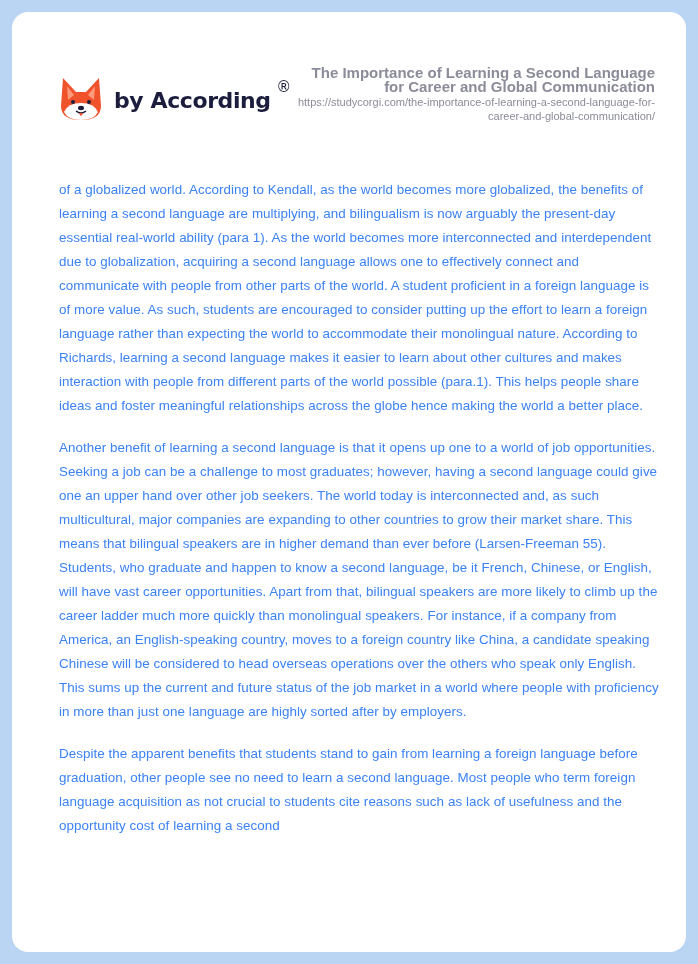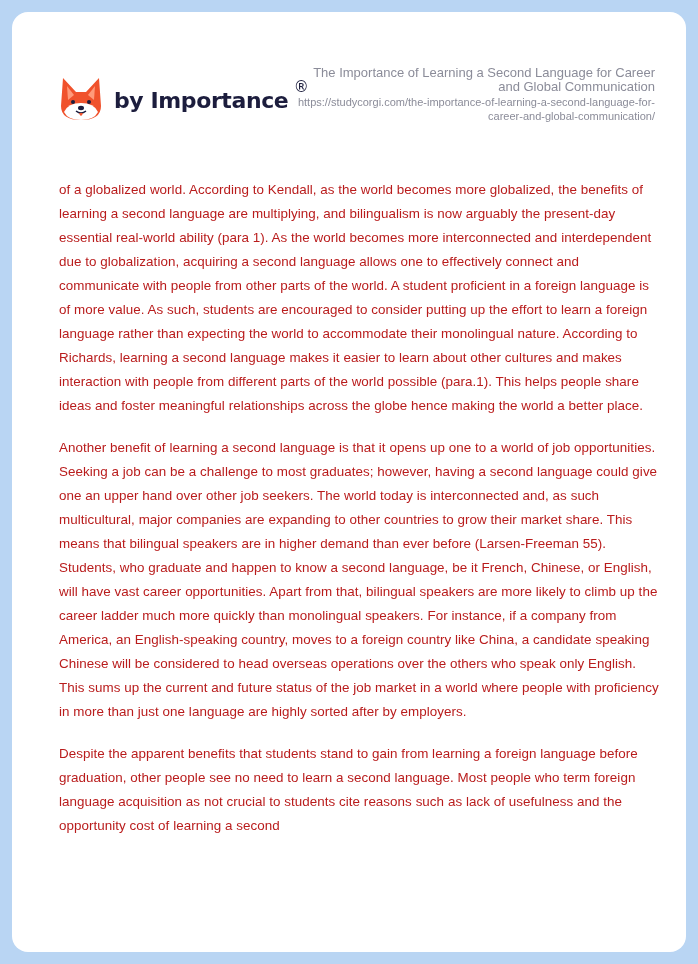--- a/index.html
+++ b/index.html
@@ -63,43 +63,43 @@
     }
     .meta {
       position: absolute;
       right: 31px;
       top: 54px;
       width: 360px;
       text-align: right;
     }
     .meta-title {
       font-family: "Liberation Sans", sans-serif;
-      font-weight: normal;
-      font-size: 13px;
+      font-weight: bold;
+      font-size: 15px;
       line-height: 14px;
       color: #8b8c99;
     }
     .meta-url {
       margin-top: 1px;
       font-family: "Liberation Sans", sans-serif;
       font-size: 11px;
       line-height: 14px;
       color: #8b8c99;
     }
     .content {
       position: absolute;
       left: 47px;
       top: 166px;
       width: 600px;
     }
     .para {
       font-family: "Liberation Sans", sans-serif;
       font-size: 13.4px;
       line-height: 24px;
-      color: #b91c1c;
+      color: #3b82f6;
       margin-bottom: 18px;
       letter-spacing: 0.05px;
     }
   </style>
 </head>
 <body>
 
 <div class="card">
   <div class="header">
     <div class="logo">
@@ -115,21 +115,21 @@
         <circle cx="13" cy="26" r="2" fill="#1c1d3d"></circle>
         <circle cx="29" cy="26" r="2" fill="#1c1d3d"></circle>
 
         <ellipse cx="21" cy="32" rx="3" ry="2.2" fill="#1c1d3d"></ellipse>
 
         <path d="M16 35 Q21 39 26 35" stroke="#1c1d3d" stroke-width="1.4" fill="none"></path>
 
         <path d="M19 37 Q21 43 23 37 Z" fill="#f0522c"></path>
       </svg>
       <div class="brand">
-        <span>by Importance</span>
+        <span>by According</span>
         <span class="reg">®</span>
       </div>
     </div>
 
     <div class="meta">
       <div class="meta-title">The Importance of Learning a Second Language for Career and Global Communication</div>
       <div class="meta-url">https://studycorgi.com/the-importance-of-learning-a-second-language-for-career-and-global-communication/</div>
     </div>
   </div>
 

